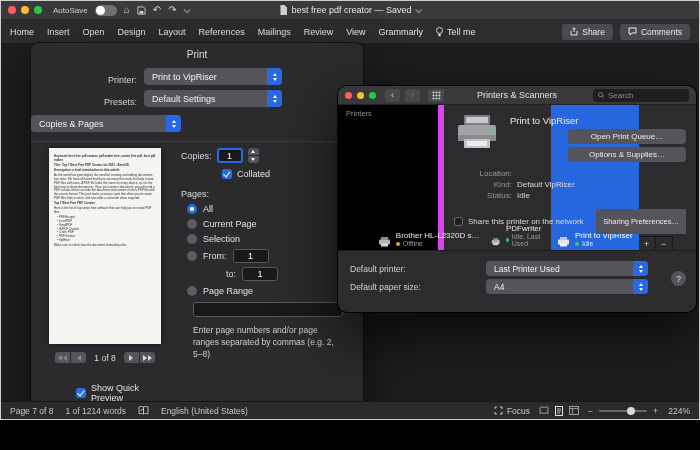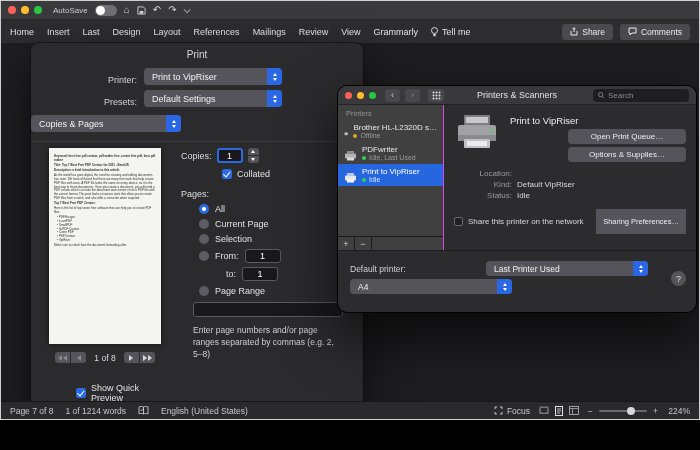--- a/index.html
+++ b/index.html
@@ -65,21 +65,21 @@
   .inp { background:#19191b; border:1px solid #5a5a5e; border-radius:3px; color:#fff; font-size:9px; text-align:center; font-family:"Liberation Sans",sans-serif; }
   .inp.copies { width:26px; height:15px; border:2px solid #2a6be4; }
   .inp.small { width:36px; height:14px; }
   .inp.range { width:150px; height:15px; }
   .stepper { width:11px; height:15px; display:flex; flex-direction:column; gap:1px; }
   .stepper span { flex:1; background:#54545a; display:flex; align-items:center; justify-content:center; }
   .stepper span:first-child { border-radius:3px 3px 0 0; } .stepper span:last-child { border-radius:0 0 3px 3px; }
   .stepper .arr-up { border-bottom-width:3px; margin-bottom:0; } .stepper .arr-dn { border-top-width:3px; }
   .ml40 { margin-left:41px; margin-top:6px; }
   .pages-label { margin-top:10px; }
-  .radio { display:flex; align-items:center; gap:6px; margin:5px 0 0 18px; font-size:9px; color:#e2e2e4; }
+  .radio { display:flex; align-items:center; gap:6px; margin:5px 0 0 6px; font-size:9px; color:#e2e2e4; }
   .rb { width:10px; height:10px; border-radius:50%; background:#5c5c62; position:relative; flex:none; }
   .radio.sel .rb { background:#2a6be4; }
   .radio.sel .rb::after { content:""; position:absolute; left:3.2px; top:3.2px; width:3.6px; height:3.6px; border-radius:50%; background:#fff; }
   .to-row { display:flex; align-items:center; gap:6px; margin:4px 0 0 28px; }
   .to-row .to-lab { width:27px; text-align:right; }
   .range-input-row { margin:6px 0 0 12px; }
   .hint { margin:8px 0 0 12px; width:152px; font-size:8.5px; line-height:1.4; color:#cfcfd2; }
   .pd-footer { position:absolute; left:10px; right:10px; bottom:1px; display:flex; align-items:center; }
   .pdf-btn { background:#54545a; border-radius:4px; height:17px; display:flex; align-items:center; gap:5px; padding:0 8px; font-size:9px; color:#f0f0f2; }
   .pdf-btn .chev-dn { border-color:#cfcfcf; }
@@ -90,21 +90,21 @@
   
   .pw { position:absolute; left:337px; top:85px; width:358px; height:226px; background:#2c2c2e; border-radius:9px; box-shadow:0 22px 55px rgba(0,0,0,.7), 0 0 0 1px #040404; z-index:20; }
   .pw-titlebar { height:19px; background:#39393b; border-radius:9px 9px 0 0; border-bottom:1px solid #232325; display:flex; align-items:center; gap:5px; padding:0 7px; position:relative; }
   .pw-titlebar .tl { width:7px; height:7px; }
   .navbtn { width:15px; height:13px; background:#49494d; border-radius:3px; color:#dcdcde; font-size:9px; display:flex; align-items:center; justify-content:center; line-height:1; }
   .navbtn.dim { color:#828286; }
   .gridbtn { width:16px; height:13px; background:#49494d; border-radius:3px; display:flex; align-items:center; justify-content:center; margin-left:3px; }
   .pw-title { position:absolute; left:50%; transform:translateX(-50%); font-size:9px; color:#e2e2e4; white-space:nowrap; }
   .searchbox { margin-left:auto; width:96px; height:13px; background:#1e1e20; border-radius:4px; display:flex; align-items:center; gap:3px; padding:0 5px; font-size:8px; color:#8c8c90; }
   .pw-main { display:flex; height:145px; }
-  .pw-side { width:106px; background:#404040; border-right:1px solid #d946ef; display:flex; flex-direction:column; }
+  .pw-side { width:106px; background:#000000; border-right:6px solid #d946ef; display:flex; flex-direction:row; }
   .side-hdr { font-size:7.5px; color:#8f8f94; padding:4px 0 2px 8px; }
   .pr-item { display:flex; align-items:flex-end; gap:5px; padding:3px 6px; }
   .pr-item.sel { background:#2667e0; }
   .pr-name { font-size:8px; color:#e8e8ea; white-space:nowrap; overflow:hidden; }
   .pr-item.sel .pr-name { color:#fff; }
   .pr-status { display:flex; align-items:center; gap:3px; font-size:7px; color:#9a9a9e; }
   .pr-item.sel .pr-status { color:#d8e4ff; }
   .dot { width:4px; height:4px; border-radius:50%; display:inline-block; }
   .dot.green{background:#30d158}.dot.amber{background:#d9a431}
   .side-foot { margin-top:auto; border-top:1px solid #1b1b1d; display:flex; }
@@ -158,26 +158,33 @@
     <span class="tb-icon">⌂</span>
     <span class="tb-icon">
       <svg width="9" height="9" viewBox="0 0 10 10">
           <path d="M1 1h6l2 2v6H1z" fill="none" stroke="#d6d6d8" stroke-width="1"></path>
           <rect x="3" y="5.5" width="4" height="3" fill="#d6d6d8"></rect>
         </svg>
     </span>
     <span class="tb-icon">↶</span>
     <span class="tb-icon">↷</span>
     <span class="chev-dn"></span>
+    <div class="title-center">
+      <svg width="8" height="10" viewBox="0 0 8 10">
+          <path d="M1 0h4l2.5 2.5V10H1z" fill="#cfcfd2"></path>
+        </svg>
+      <span>best free pdf creator — Saved</span>
+      <span class="chev-dn"></span>
+    </div>
   </div>
 
   <div class="ribbon">
     <span class="tab">Home</span>
     <span class="tab">Insert</span>
-    <span class="tab">Last</span>
+    <span class="tab">Open</span>
     <span class="tab">Design</span>
     <span class="tab">Layout</span>
     <span class="tab">References</span>
     <span class="tab">Mailings</span>
     <span class="tab">Review</span>
     <span class="tab">View</span>
     <span class="tab">Grammarly</span>
     <span class="tellme">
       <svg width="7" height="10" viewBox="0 0 7 10">
           <circle cx="3.5" cy="3.5" r="3" fill="none" stroke="#d6d6d8" stroke-width="1"></circle>
@@ -489,20 +496,21 @@
         <span class="pwb-label">Default printer:</span>
         <span class="popup w162">
           <span>Last Printer Used</span>
           <span class="popup-caret">
               <i class="arr-up"></i>
               <i class="arr-dn"></i>
             </span>
         </span>
       </div>
       <div class="pwb-row">
+        <span class="pwb-label">Default paper size:</span>
         <span class="popup w162">
           <span>A4</span>
           <span class="popup-caret">
               <i class="arr-up"></i>
               <i class="arr-dn"></i>
             </span>
         </span>
       </div>
       <span class="help-circle">?</span>
     </div>

